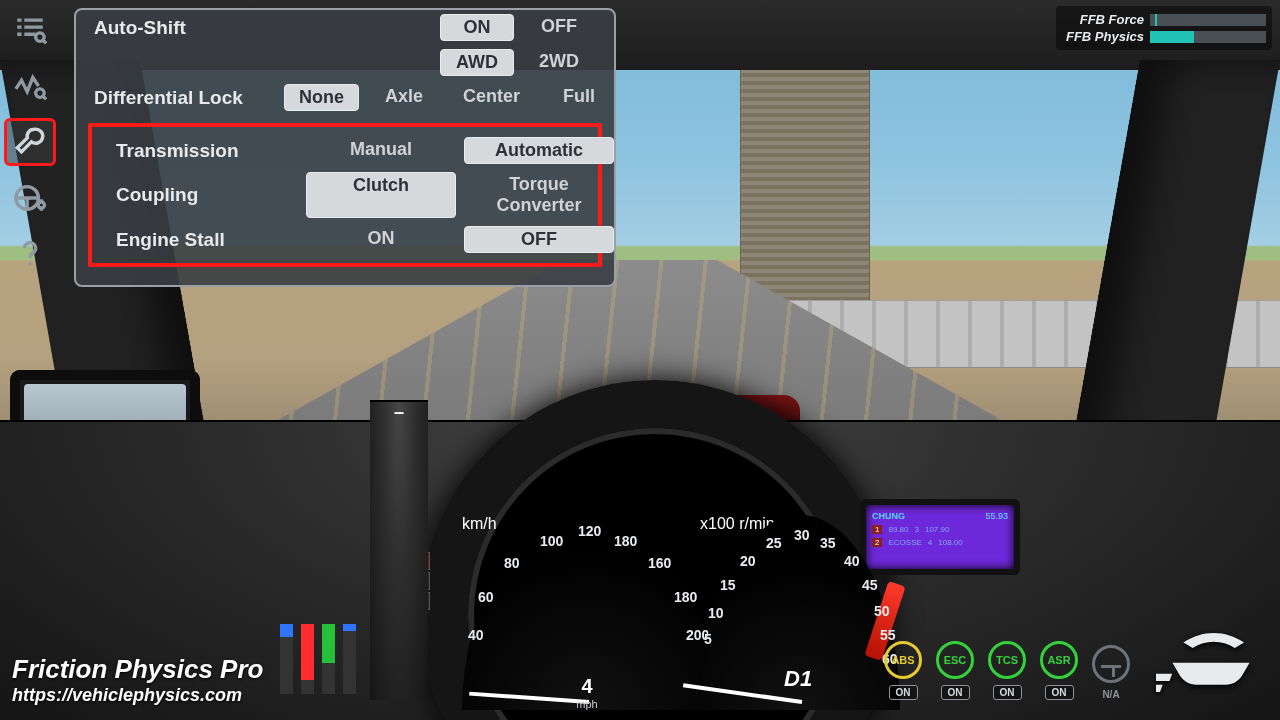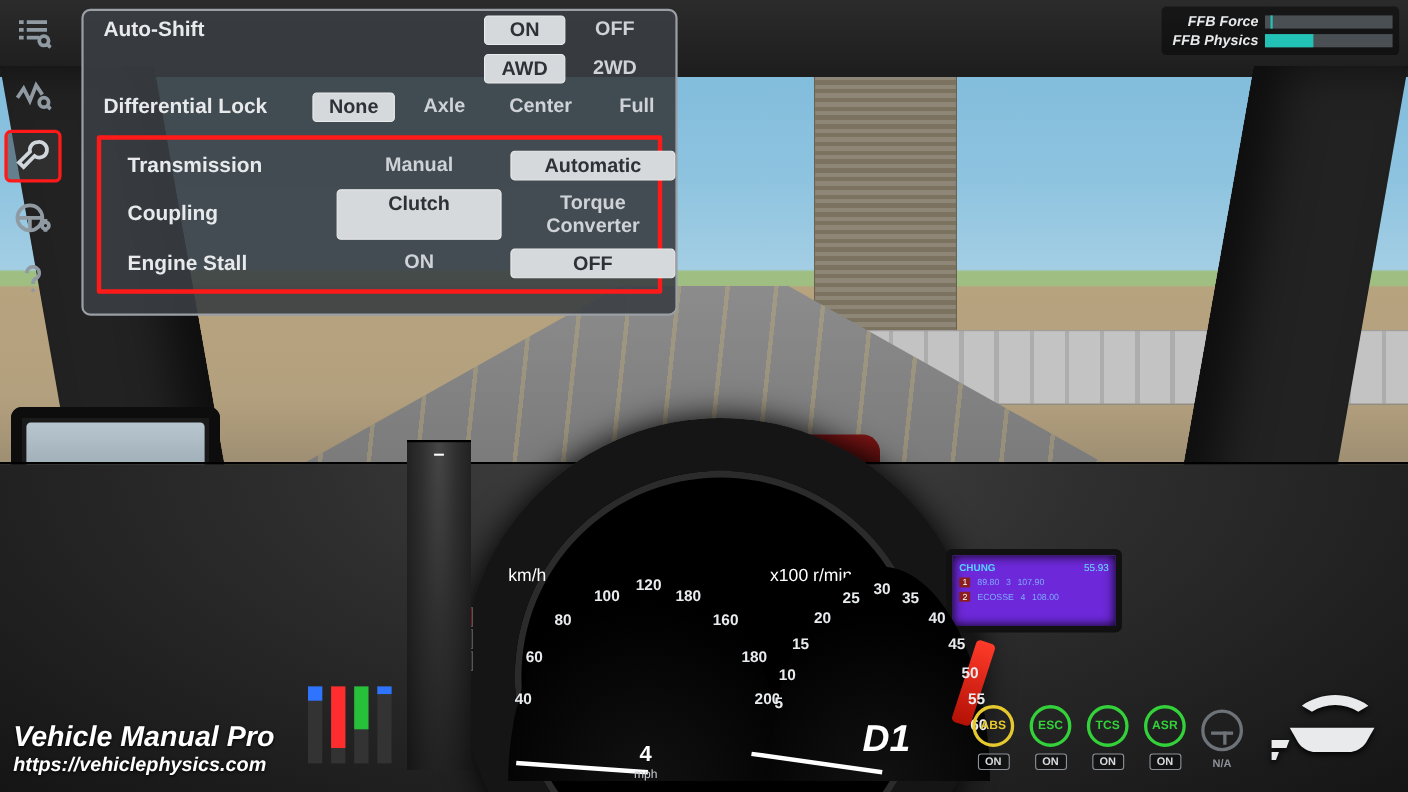--- a/index.html
+++ b/index.html
@@ -206,21 +206,21 @@
   .speedo{ left:442px;margin-left:20px; }
   .tacho { left:700px; width:200px;}
   .dial {
     position:absolute; inset:0;
     border-radius:50% 50% 0 0 / 100% 100% 0 0;
     background:radial-gradient(circle at 50% 100%, #111 0%, #000 70%);
   }
   .speedo .num, .tacho .num { position:absolute; font-size:14px; font-weight:700; color:#e9ecee;}
   .speedo .big{ position:absolute; left:50%; bottom:12px; transform:translateX(-50%); font-size:20px; font-weight:800;}
   .speedo .mph{ position:absolute; left:50%; bottom:0; transform:translateX(-50%); font-size:11px; color:#c8ccd0;}
-  .tacho .gear{ position:absolute; left:42%; bottom:18px; font-size:34px; font-weight:900; font-style:italic;}
+  .tacho .gear{ position:absolute; left:42%; bottom:18px; font-size:22px; font-weight:900; font-style:italic;}
   .tacho .danger{ position:absolute; right:6px; bottom:50px; width:18px; height:78px; background:linear-gradient(#ff3a2a,#b31105); transform:rotate(18deg); border-radius:4px;}
   .needle{ position:absolute; left:50%; bottom:8px; width:4px; height:120px; background:#fff; transform-origin:bottom center; }
 
   
   .assist {
     position:absolute; bottom:20px; right:150px; z-index:36;
     display:flex; gap:14px; align-items:flex-end;
   }
   .assist .unit{ display:flex; flex-direction:column; align-items:center; gap:6px;}
   .assist .ring{
@@ -482,21 +482,21 @@
     <div class="ring g">ASR</div>
     <div class="pill">ON</div>
   </div>
   <div class="unit">
     <div class="steer"></div>
     <div class="na">N/A</div>
   </div>
 </div>
 
 <div class="brandbox">
-  <div class="t1">Vehicle Manual Pro</div>
+  <div class="t1">Friction Physics Pro</div>
   <div class="t2">https://vehiclephysics.com</div>
 </div>
 
 <div class="logo-br">
   <svg viewBox="0 0 120 80">
     <g fill="#e8eaec">
       <path d="M30 22c20-14 46-14 66 0l-10 6c-14-9-32-9-46 0z"></path>
       <path d="M18 44h84l-8 14c-4 6-10 10-18 10H44c-8 0-14-4-18-10z"></path>
       <rect x="8" y="56" width="30" height="8" transform="skewX(-20)"></rect>
       <rect x="8" y="68" width="24" height="8" transform="skewX(-20)"></rect>

